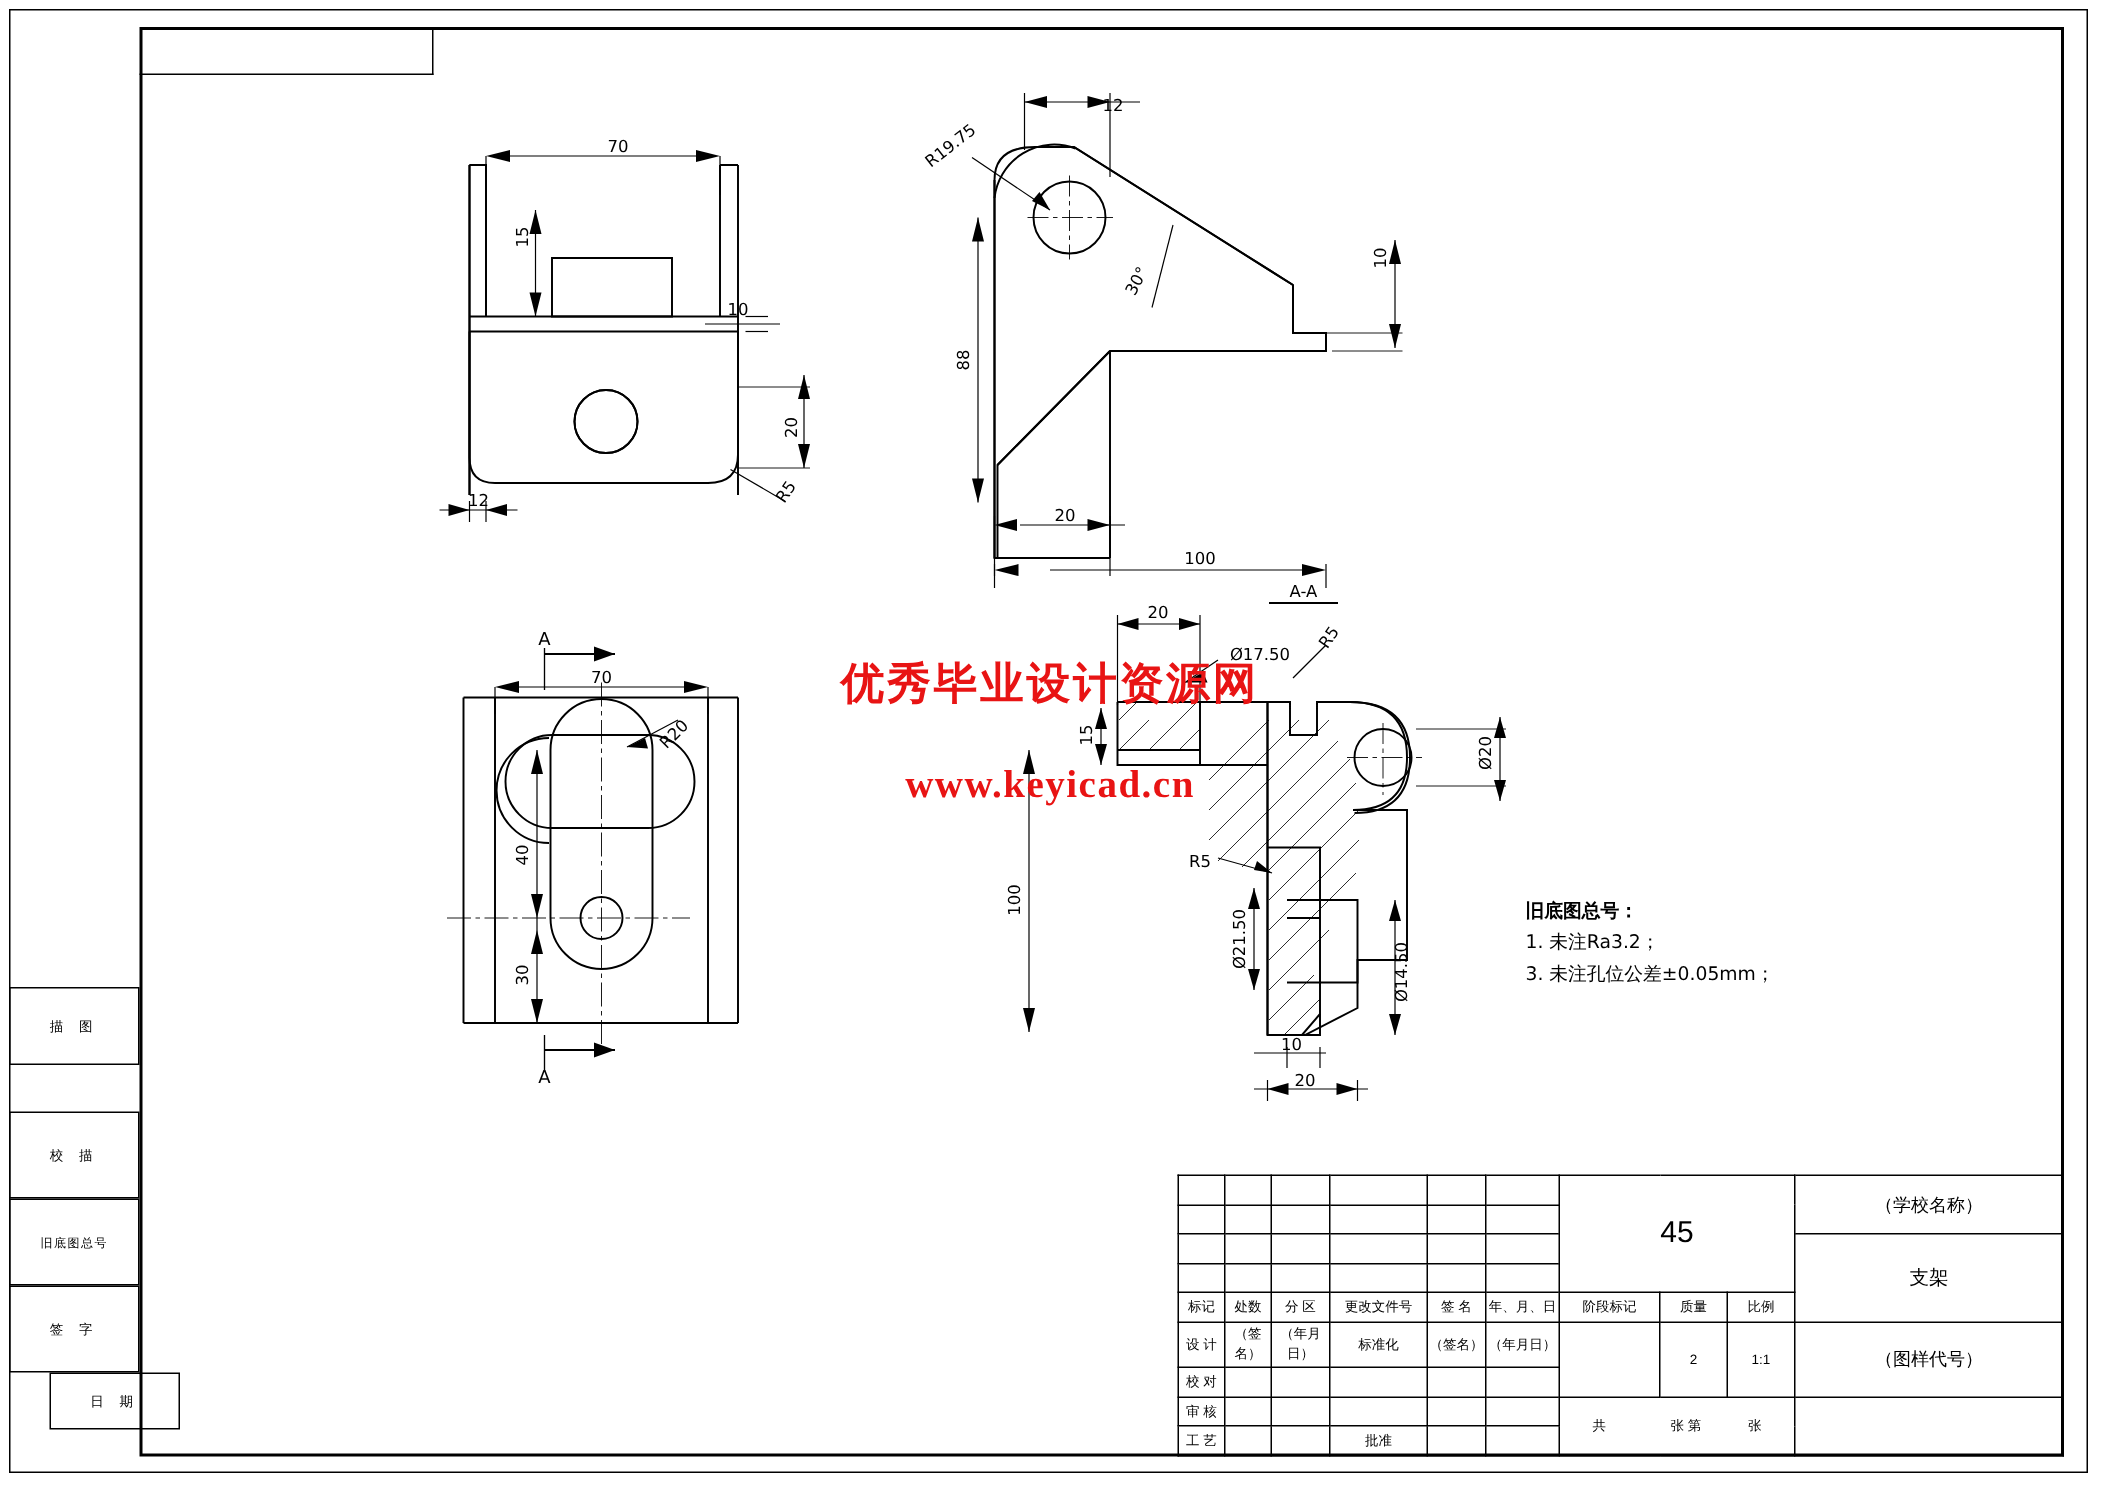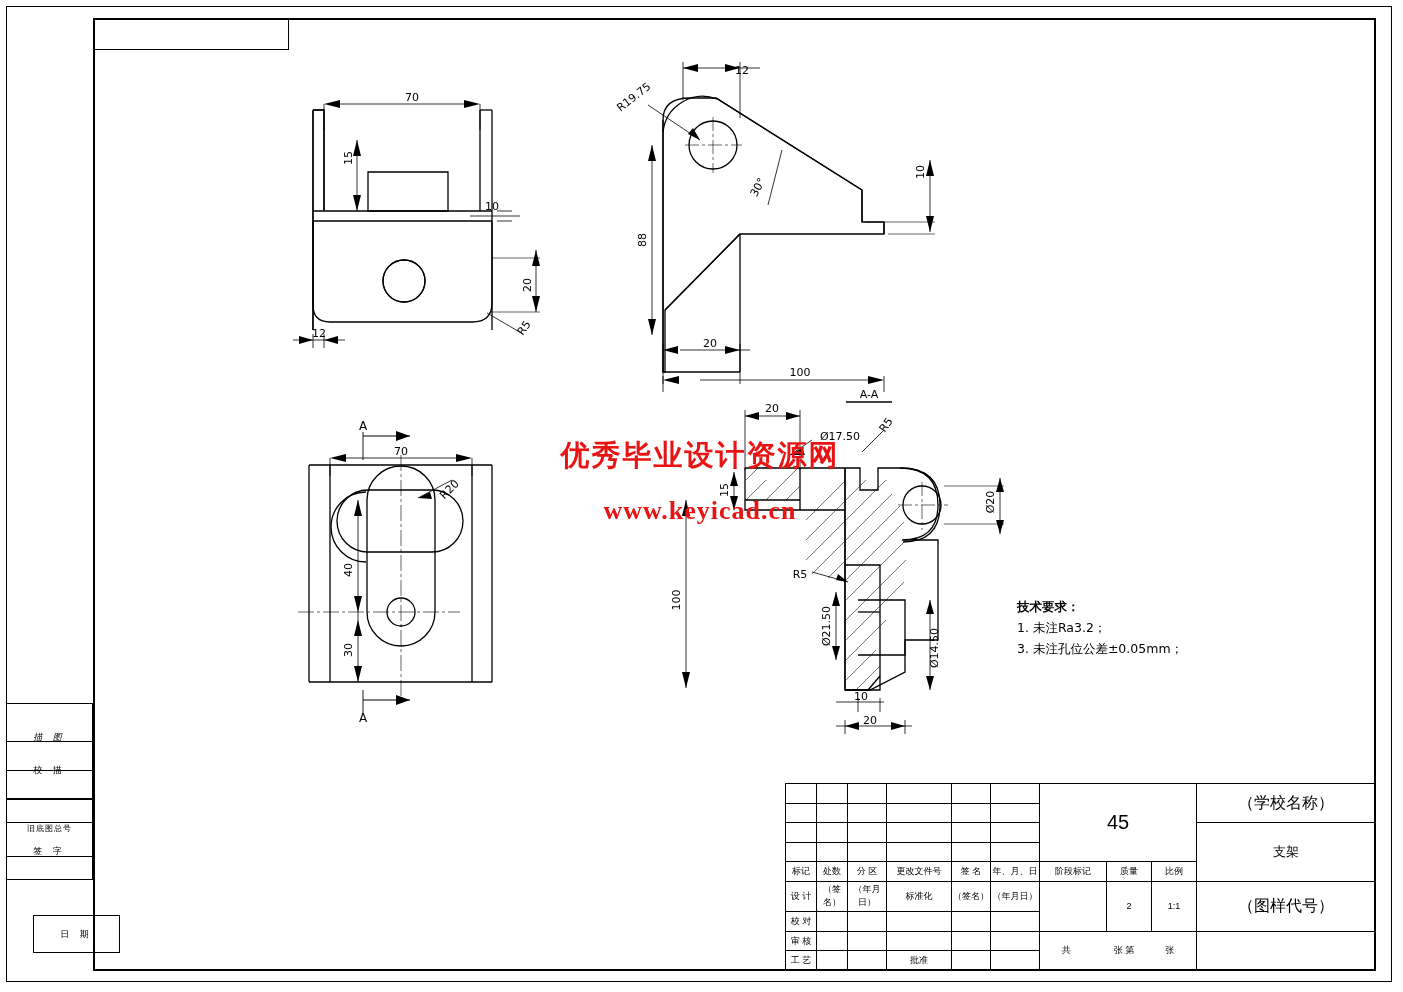--- a/index.html
+++ b/index.html
@@ -6,47 +6,47 @@
   body{width:1403px;height:992px;position:relative;font-family:"Liberation Sans",sans-serif;color:#000;overflow:hidden;}
   #sheet{position:absolute;left:0;top:0;width:1403px;height:992px;}
   .frame-outer{position:absolute;left:6px;top:6px;width:1386px;height:976px;border:1px solid #000;box-sizing:border-box;}
   .frame-inner{position:absolute;left:93px;top:18px;width:1283px;height:953px;border:2px solid #000;box-sizing:border-box;}
   .corner-box{position:absolute;left:93px;top:18px;width:196px;height:32px;border-right:1px solid #000;border-bottom:1px solid #000;box-sizing:border-box;}
   
   .lm{position:absolute;left:6px;width:87px;border:1px solid #000;box-sizing:border-box;display:flex;align-items:center;justify-content:center;font-size:9px;letter-spacing:4px;}
   
   .wm{position:absolute;color:#e81414;font-weight:bold;text-align:center;font-family:"Liberation Serif",serif;}
   #wm1{left:470px;top:436px;width:460px;font-size:29px;letter-spacing:2px;}
-  #wm2{left:470px;top:496px;width:460px;font-size:26px;letter-spacing:1px;}
+  #wm2{left:470px;top:508px;width:460px;font-size:26px;letter-spacing:1px;}
   
   #tech{position:absolute;left:1017px;top:596px;width:300px;font-size:12.5px;line-height:21px;font-family:"DejaVu Sans",sans-serif;}
   #tech .t0{font-weight:bold;}
   
   #title-block{position:absolute;left:785px;top:783px;width:591px;height:188px;}
   #title-block table{border-collapse:collapse;width:591px;height:188px;font-size:9px;text-align:center;}
   #title-block td{border:1px solid #000;padding:0;}
   .tb-big{font-size:20px;}
   .tb-mid{font-size:13px;margin-top:40px;}
-  .tb-name{font-size:16px;}
+  .tb-name{font-size:12px;}
   svg{position:absolute;left:0;top:0;}
   text{font-family:"DejaVu Sans",sans-serif;}
 </style>
 </head>
 <body>
 
 <div id="sheet">
 
   <div class="frame-outer"></div>
   <div class="frame-inner"></div>
   <div class="corner-box"></div>
 
-  <div class="lm" style="top:703px;height:68px;font-style:italic;">描 图</div>
+  <div class="lm" style="top:658px;height:52px;">描 图</div>
   <div class="lm" style="top:741px;height:58px;">校 描</div>
   <div class="lm" style="top:799px;height:58px;font-size:8px;letter-spacing:1px;">旧底图总号</div>
-  <div class="lm" style="top:822px;height:58px;">签 字</div>
+  <div class="lm" style="top:857px;height:58px;">签 字</div>
   <div class="lm" style="top:915px;height:38px;margin-left:27px;">日 期</div>
 
   <svg width="1403" height="992" viewBox="0 0 1403 992">
     <g stroke="#000" fill="none" stroke-width="1.3">
 
       <path d="M313,110 L313,330 L313,330"></path>
       <path d="M313,110 L324,110 L324,210"></path>
 
       <path d="M313,330 L313,110"></path>
       <path d="M313,330 C313,330 313,330 313,330"></path>
@@ -307,21 +307,21 @@
       <text x="938" y="648" text-anchor="middle" transform="rotate(-90 938,648)">Ø14.50</text>
       <text x="861" y="700" text-anchor="middle">10</text>
       <text x="870" y="724" text-anchor="middle">20</text>
     </g>
   </svg>
 
   <div class="wm" id="wm1">优秀毕业设计资源网</div>
   <div class="wm" id="wm2">www.keyicad.cn</div>
 
   <div id="tech">
-    <div class="t0">技术要求：</div>
+    <div class="t0">旧底图总号：</div>
     <div>1. 未注Ra3.2；</div>
     <div>3. 未注孔位公差±0.05mm；</div>
   </div>
 
   <div id="title-block">
     <table>
       <tbody>
           <tr style="height:17px;">
         <td style="width:30px;"></td>
             <td style="width:30px;"></td>

